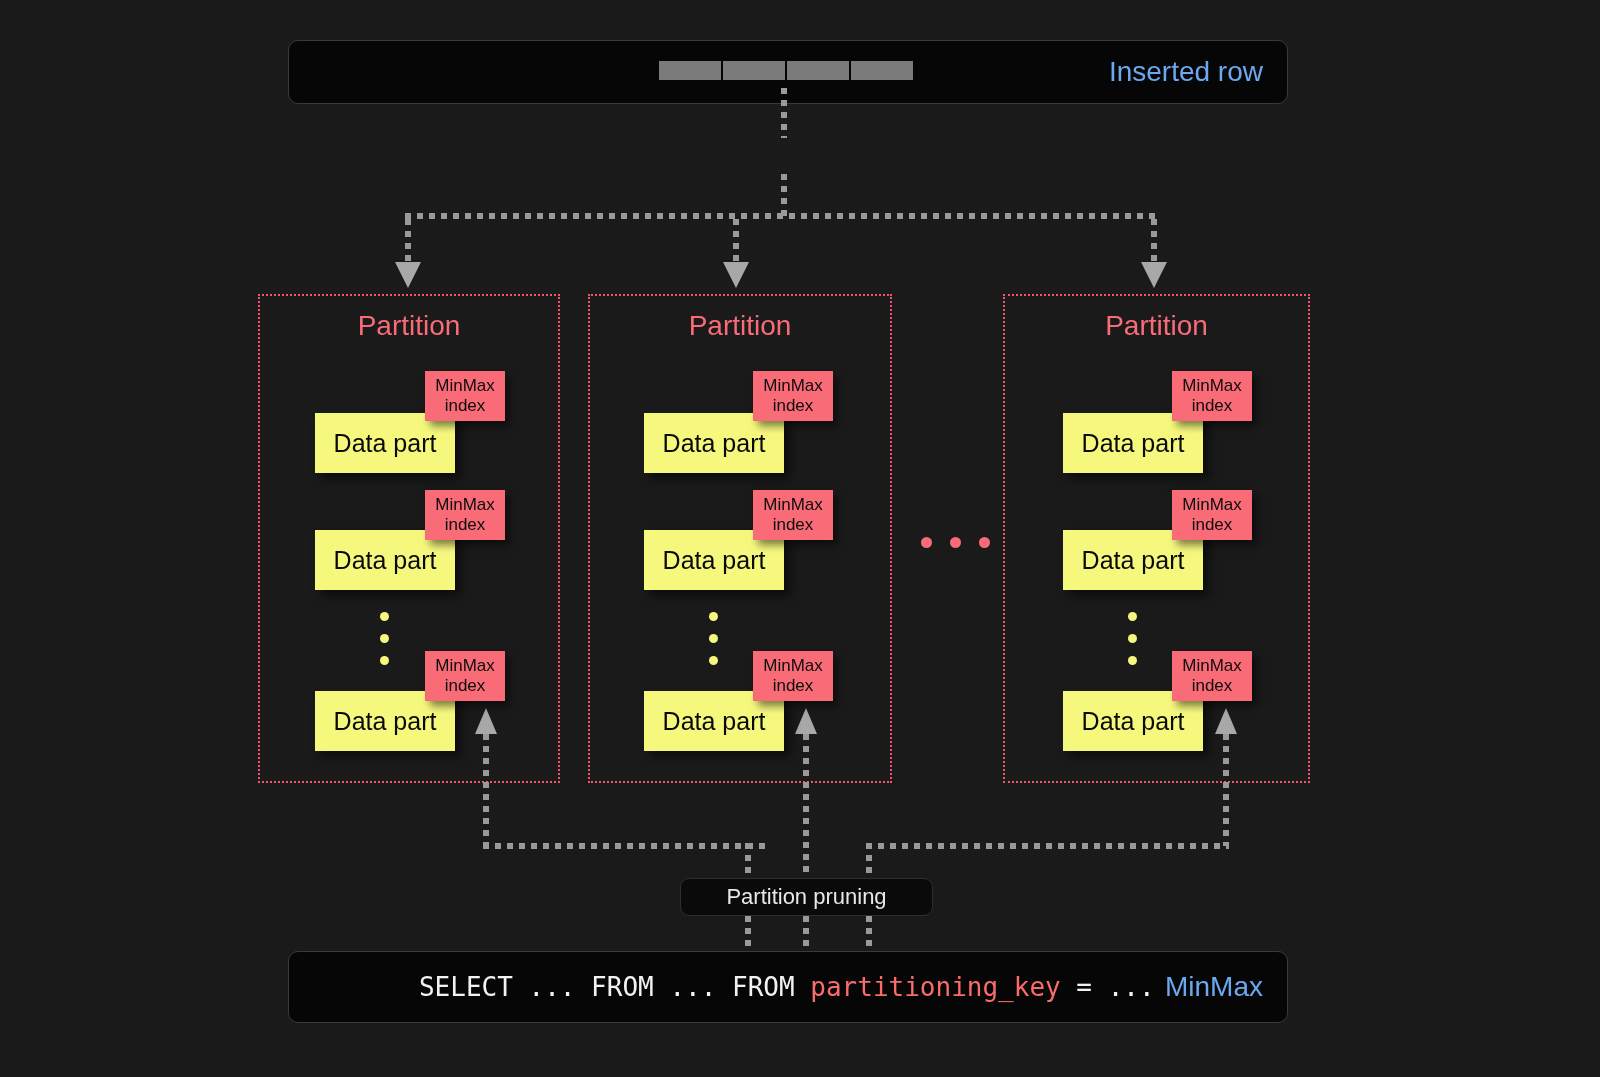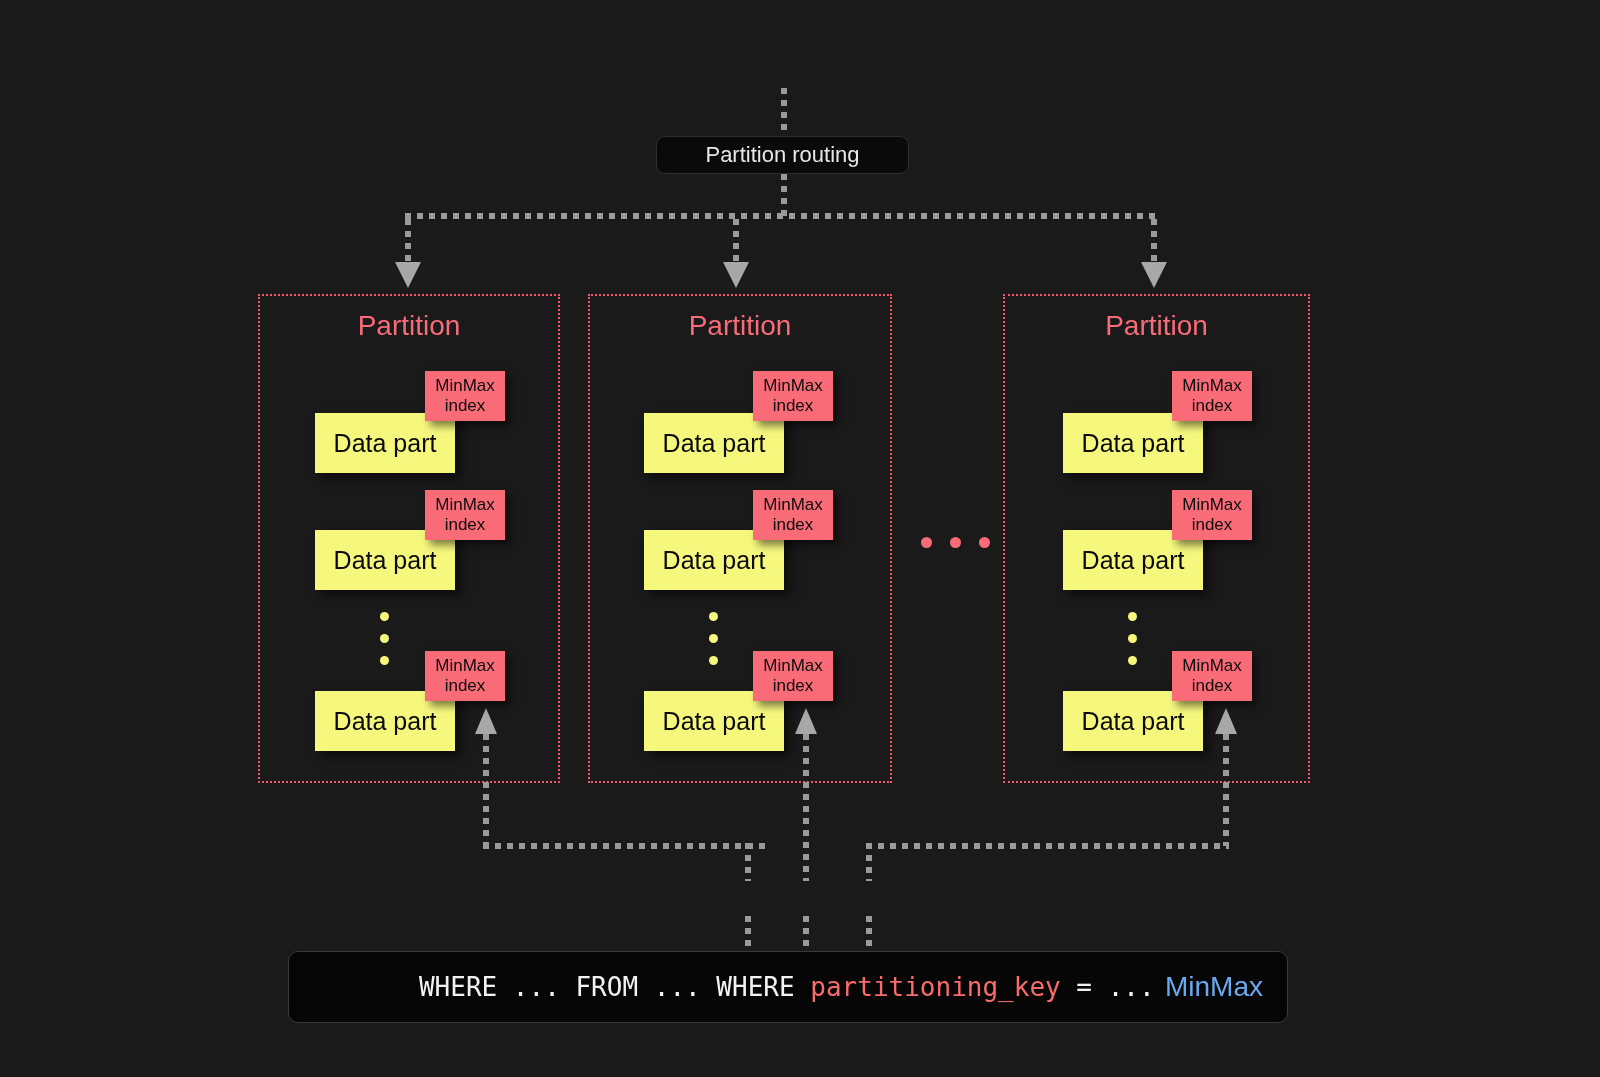--- a/index.html
+++ b/index.html
@@ -189,28 +189,34 @@
     border-radius: 50%;
     background: #fa6b78;
     display: block;
   }
 </style>
 </head>
 <body>
 
 <div id="stage">
 
+  <div class="bar" id="inserted-bar">
+    <div id="row-cells">
+      <span class="row-cell"></span>
+      <span class="row-cell"></span>
+      <span class="row-cell"></span>
+      <span class="row-cell"></span>
+    </div>
+    <div class="bar-label">Inserted row</div>
+  </div>
 
   <div class="dv" style="left:781px; top:88px; height:50px;"></div>
 
   <div class="dv" style="left:781px; top:174px; height:42px;"></div>
 
-  <div class="pill" id="routing-pill">
-    <span>Partition routing</span>
-  </div>
 
   <div class="dh" style="left:405px; top:213px; width:752px;"></div>
 
   <div class="dv" style="left:405px; top:219px; height:46px;"></div>
   <div class="arrow-down" style="left:395px; top:262px;"></div>
 
   <div class="dv" style="left:733px; top:219px; height:46px;"></div>
   <div class="arrow-down" style="left:723px; top:262px;"></div>
 
   <div class="dv" style="left:1151px; top:219px; height:46px;"></div>
@@ -300,25 +306,28 @@
   <div class="dv" style="left:745px; top:843px; height:38px;"></div>
 
   <div class="arrow-up" style="left:795px; top:708px;"></div>
   <div class="dv" style="left:803px; top:734px; height:147px;"></div>
 
   <div class="arrow-up" style="left:1215px; top:708px;"></div>
   <div class="dv" style="left:1223px; top:734px; height:112px;"></div>
   <div class="dh" style="left:866px; top:843px; width:363px;"></div>
   <div class="dv" style="left:866px; top:843px; height:38px;"></div>
 
+  <div class="pill" id="pruning-pill">
+    <span>Partition pruning</span>
+  </div>
 
   <div class="dv" style="left:745px; top:916px; height:36px;"></div>
   <div class="dv" style="left:803px; top:916px; height:36px;"></div>
   <div class="dv" style="left:866px; top:916px; height:36px;"></div>
 
   <div class="bar" id="query-bar">
     <div id="query-text">
-      <span>WHERE ... FROM ... WHERE </span><span class="key">partitioning_key</span><span> = ...</span>
+      <span>SELECT ... FROM ... FROM </span><span class="key">partitioning_key</span><span> = ...</span>
     </div>
     <div class="bar-label">MinMax</div>
   </div>
 
 </div>
 
 </body></html>

